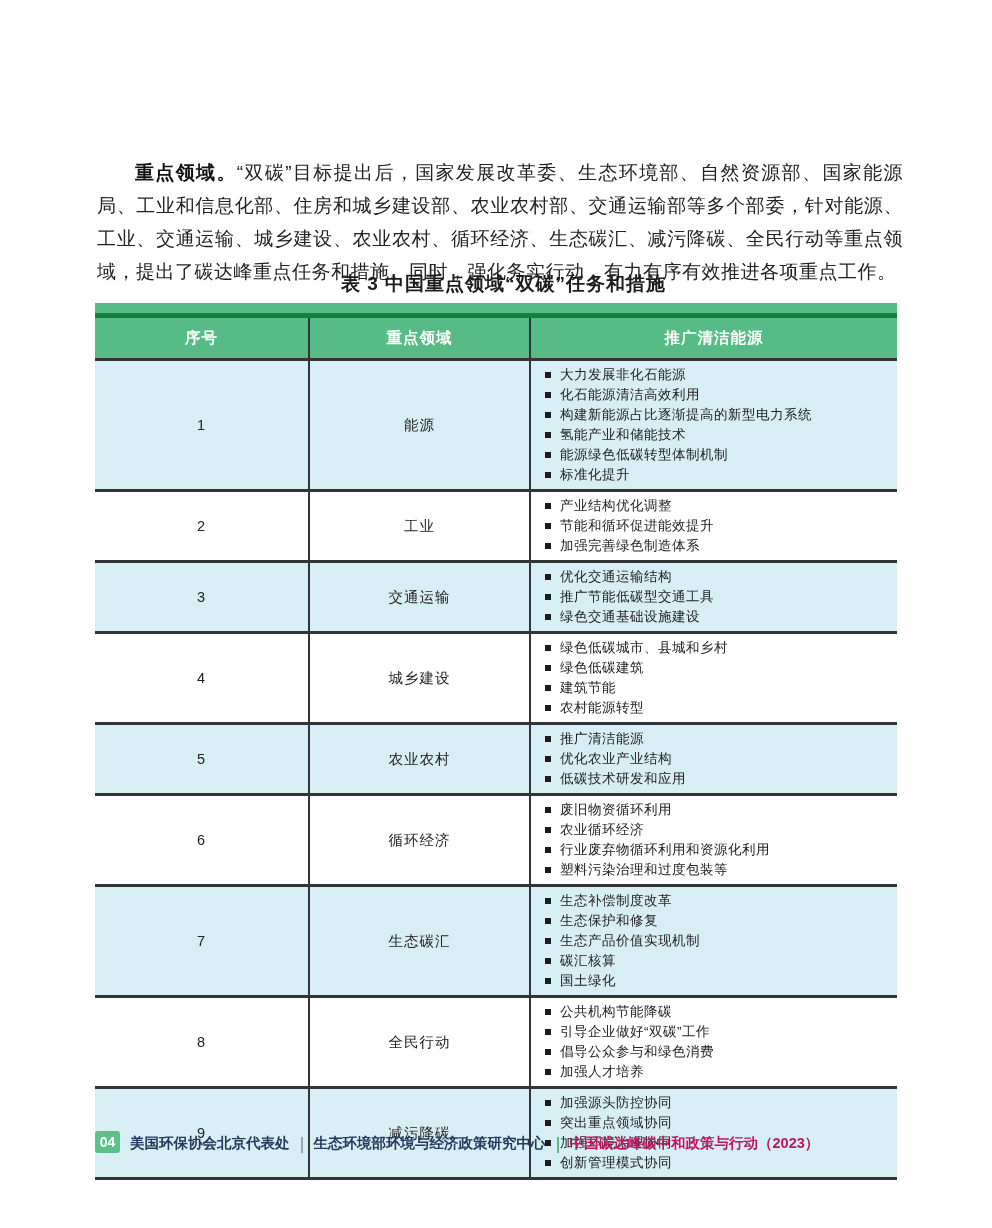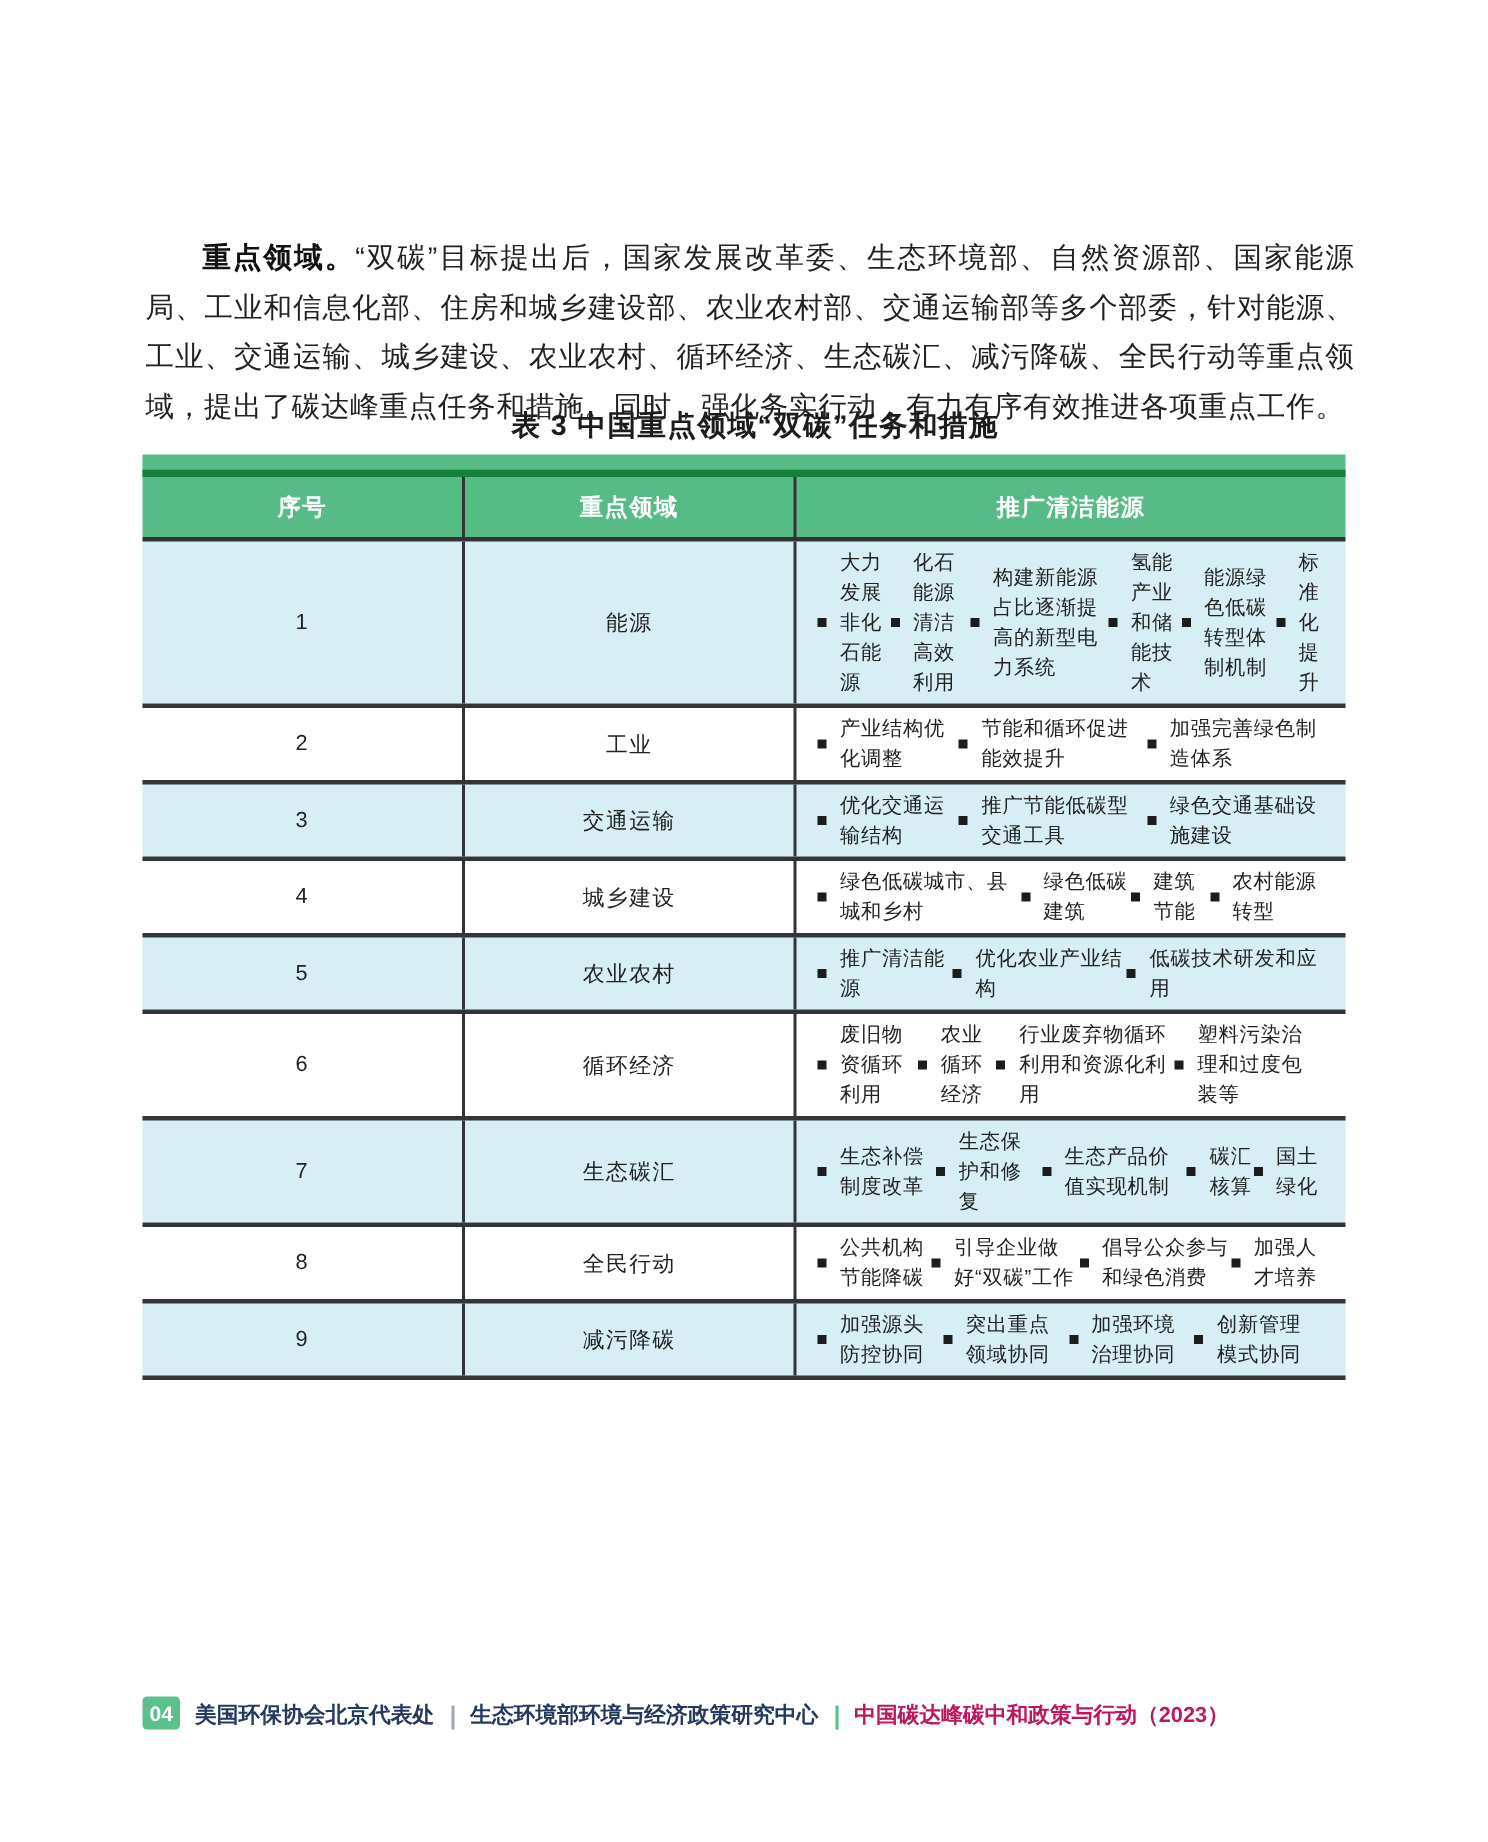--- a/index.html
+++ b/index.html
@@ -82,21 +82,21 @@
     display: flex;
     align-items: center;
     justify-content: center;
     font-size: 14.5px;
     color: #222222;
     letter-spacing: 1px;
   }
   .trow .c3 {
     padding: 4px 17px 4px 14px;
     display: flex;
-    flex-direction: row;
+    flex-direction: column;
     justify-content: center;
   }
   .item {
     line-height: 20px;
     display: flex;
     align-items: center;
     color: #222222;
     letter-spacing: 0.5px;
   }
   .bullet {

